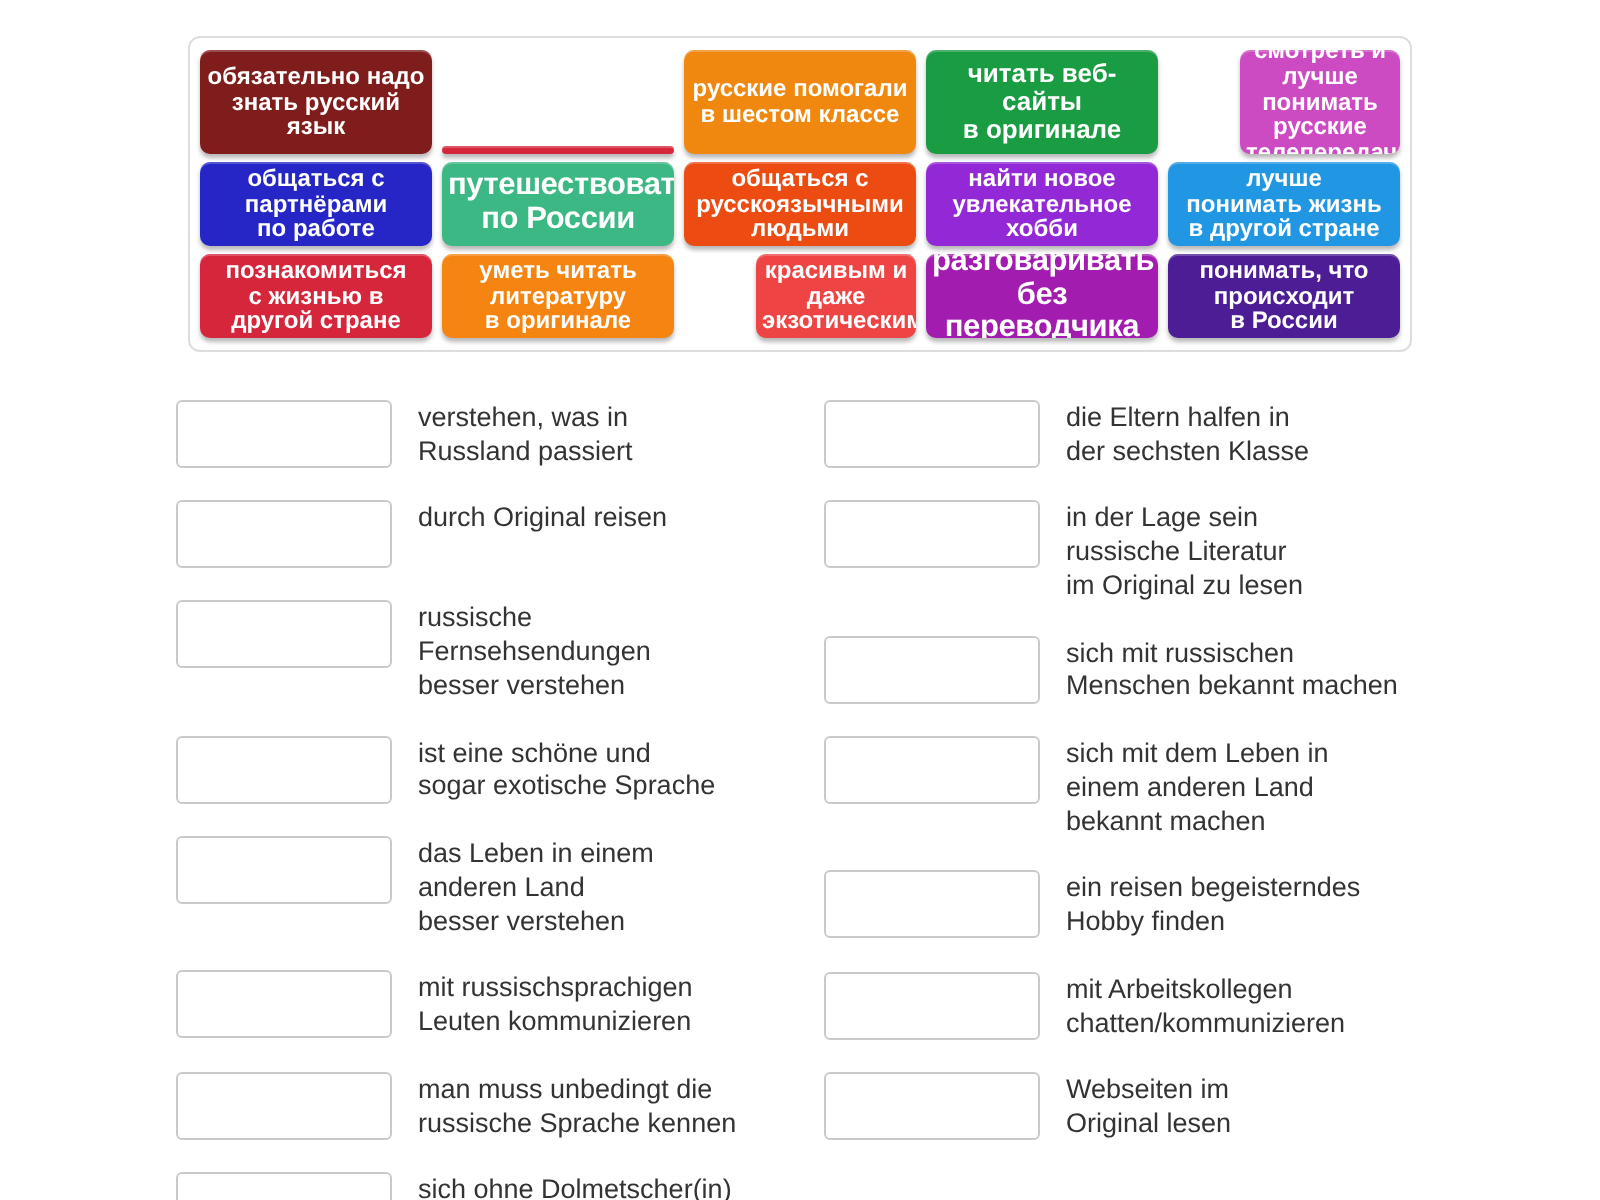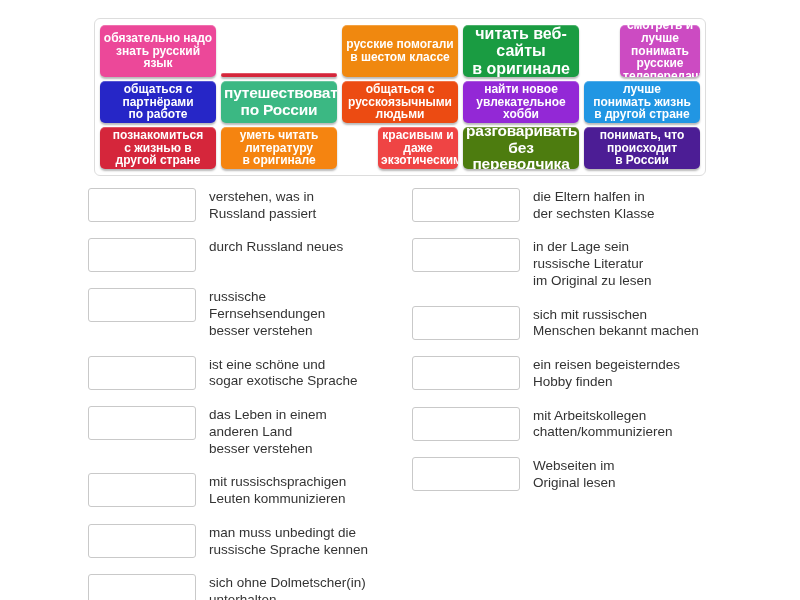--- a/index.html
+++ b/index.html
@@ -61,28 +61,28 @@
 
   .tile-text {
     display: block;
     white-space: pre-line;
     width: 100%;
   }
 
   
   .ts-11 { font-size: 12px; margin-left: 36px; }
   .ts-12 { font-size: 12px; }
-  .ts-13 { font-size: 16px; }
+  .ts-13 { font-size: 13px; }
   .ts-15 { font-size: 15.5px; letter-spacing: -0.2px; }
 
   
   #answers {
     position: absolute;
     left: 0;
-    top: 188px;
+    top: 200px;
     width: 800px;
     height: 400px;
   }
 
   .answer-col {
     position: absolute;
     top: 0;
     width: 330px;
   }
   #col-left  { left: 88px; }
@@ -115,21 +115,21 @@
     padding-top: 1px;
   }
 </style>
 </head>
 <body>
 
 <div id="app">
 
   <div id="tile-bank">
     <div id="tile-grid">
-        <div class="tile ts-12" style="background: #ec4899;">
+        <div class="tile ts-12" style="background: #7f1d1d;">
           <span class="tile-text">обязательно надо
 знать русский язык</span>
         </div>
         <div class="tile ts-12" style="background: rgb(213, 38, 59); margin-top: 48px;">
           <span class="tile-text">познакомиться с
 русскими людьми</span>
         </div>
         <div class="tile ts-12" style="background: rgb(240, 136, 15);">
           <span class="tile-text">русские помогали
 в шестом классе</span>
@@ -175,42 +175,42 @@
         <div class="tile ts-12" style="background: rgb(245, 132, 16);">
           <span class="tile-text">уметь читать
 литературу
 в оригинале</span>
         </div>
         <div class="tile ts-11" style="background: #ef4444;">
           <span class="tile-text">является красивым и
 даже экзотическим
 языком</span>
         </div>
-        <div class="tile ts-15" style="background: #4d7c0f;">
+        <div class="tile ts-15" style="background: #a21caf;">
           <span class="tile-text">разговаривать
 без переводчика</span>
         </div>
         <div class="tile ts-12" style="background: #4c1d95;">
           <span class="tile-text">понимать, что
 происходит
 в России</span>
         </div>
       </div>
   </div>
 
   <div id="answers">
     <div class="answer-col" id="col-left">
         <div class="answer-row">
           <div class="drop-box"></div>
           <div class="answer-text">verstehen, was in
 Russland passiert</div>
         </div>
         <div class="answer-row">
           <div class="drop-box"></div>
-          <div class="answer-text">durch Russland neues</div>
+          <div class="answer-text">durch Original reisen</div>
         </div>
         <div class="answer-row">
           <div class="drop-box"></div>
           <div class="answer-text">russische
 Fernsehsendungen
 besser verstehen</div>
         </div>
         <div class="answer-row">
           <div class="drop-box"></div>
           <div class="answer-text">ist eine schöne und
@@ -250,20 +250,26 @@
 russische Literatur
 im Original zu lesen</div>
         </div>
         <div class="answer-row">
           <div class="drop-box"></div>
           <div class="answer-text">sich mit russischen
 Menschen bekannt machen</div>
         </div>
         <div class="answer-row">
           <div class="drop-box"></div>
+          <div class="answer-text">sich mit dem Leben in
+einem anderen Land
+bekannt machen</div>
+        </div>
+        <div class="answer-row">
+          <div class="drop-box"></div>
           <div class="answer-text">ein reisen begeisterndes
 Hobby finden</div>
         </div>
         <div class="answer-row">
           <div class="drop-box"></div>
           <div class="answer-text">mit Arbeitskollegen
 chatten/kommunizieren</div>
         </div>
         <div class="answer-row">
           <div class="drop-box"></div>

